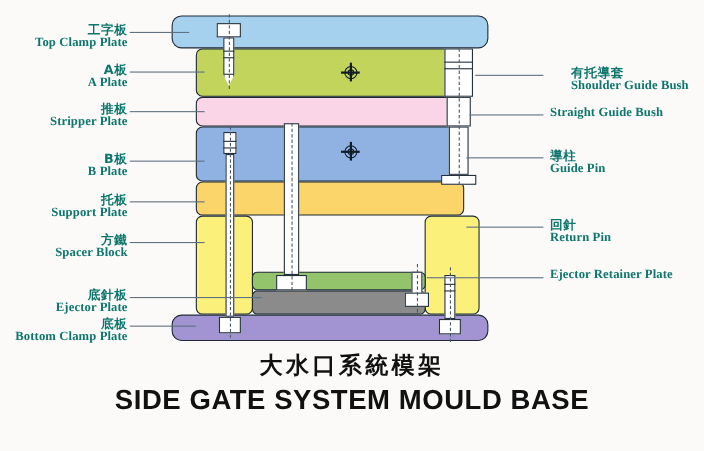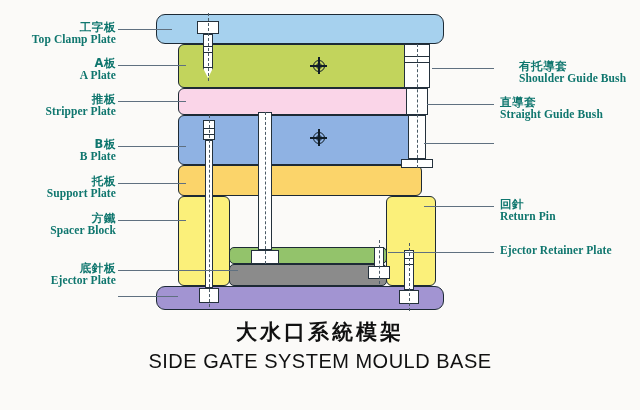--- a/index.html
+++ b/index.html
@@ -36,22 +36,22 @@
          border:1.5px solid #101d27;border-radius:50%;}
   .xh .i2{left:4.5px;top:4.5px;width:6px;height:6px;
           border:1px solid #101d27;border-radius:50%;}
   .xh .v{left:7px;top:-1px;width:1.5px;height:17px;background:#101d27;}
   .xh .h{top:7px;left:-1px;height:1.5px;width:17px;background:#101d27;}
 
   
   #title{position:absolute;left:0;right:0;text-align:center;color:#111;}
   #title .tcn{font-family:"DejaVu Sans",sans-serif;font-size:21px;
               font-weight:700;letter-spacing:3px;}
-  #title .ten{font-family:"Liberation Sans",sans-serif;font-size:20px;
-              font-weight:400;letter-spacing:.5px;}
+  #title .ten{font-family:"Liberation Sans",sans-serif;font-size:25px;
+              font-weight:700;letter-spacing:.5px;}
 </style>
 </head>
 <body>
 
 <div id="stage">
 
   <div>
 
     <div class="pc" style="left:156px;top:14px;width:288px;height:30px;
                 background:#a6d1ee;border-radius:9px;"></div>
@@ -175,28 +175,35 @@
     <div class="en">Support Plate</div>
   </div>
   <div class="lbl L" style="right:524px;top:212px;">
     <div class="cn">方鐵</div>
     <div class="en">Spacer Block</div>
   </div>
   <div class="lbl L" style="right:524px;top:262px;">
     <div class="cn">底針板</div>
     <div class="en">Ejector Plate</div>
   </div>
+  <div class="lbl L" style="right:524px;top:288px;">
+    <div class="cn">底板</div>
+    <div class="en">Bottom Clamp Plate</div>
+  </div>
 
   <div class="lbl R" style="left:500px;top:60px;margin-left:19px;">
     <div class="cn">有托導套</div>
     <div class="en">Shoulder Guide Bush</div>
   </div>
   <div class="lbl R" style="left:500px;top:96px;">
-    <div class="cn">直導套</div>
     <div class="en">Straight Guide Bush</div>
+  </div>
+  <div class="lbl R" style="left:500px;top:135px;">
+    <div class="cn">導柱</div>
+    <div class="en">Guide Pin</div>
   </div>
   <div class="lbl R" style="left:500px;top:198px;">
     <div class="cn">回針</div>
     <div class="en">Return Pin</div>
   </div>
   <div class="lbl R" style="left:500px;top:244px;">
     <div class="en">Ejector Retainer Plate</div>
   </div>
 
   <div id="title" style="top:318px;">

